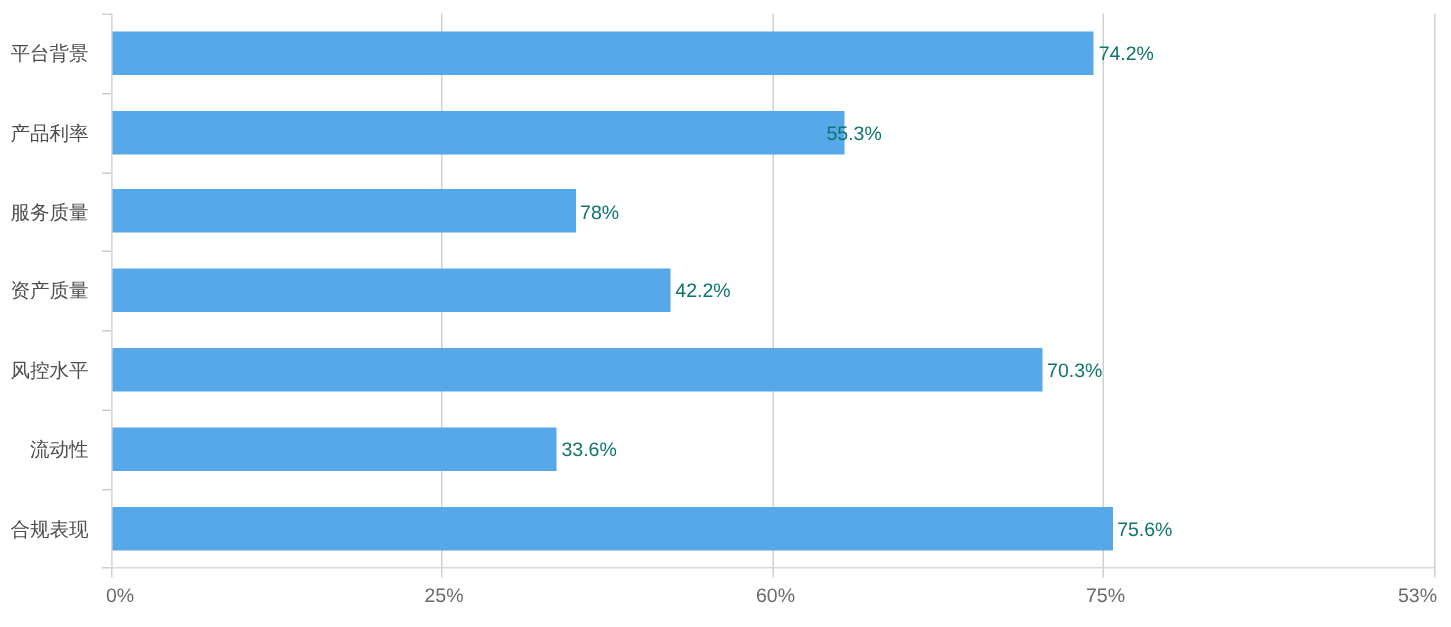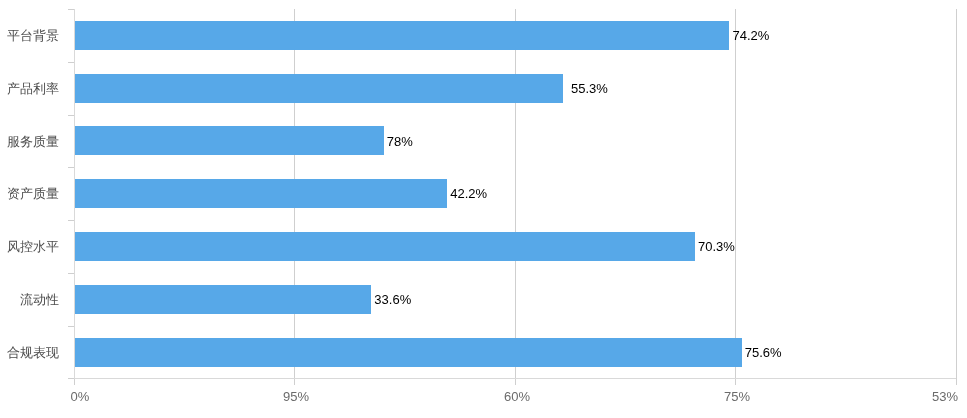--- a/index.html
+++ b/index.html
@@ -79,21 +79,21 @@
   .bar {
     position: absolute;
     height: 29px;
     background: #57a8e8;
   }
 
   
   .value-label {
     position: absolute;
     font-size: 13px;
-    color: #000000;
+    color: #0f766e;
     line-height: 14px;
     white-space: nowrap;
   }
 
   
   .xtick-label {
     position: absolute;
     top: 389px;
     font-size: 13px;
     color: #6b6b6b;
@@ -141,26 +141,26 @@
 
   <div class="bar" style="left: 75px; top: 21px; width: 654.444px; background: rgb(87, 168, 232);"></div>
   <div class="bar" style="left: 75px; top: 74px; width: 487.746px; background: rgb(87, 168, 232);"></div>
   <div class="bar" style="left: 75px; top: 126px; width: 308.7px; background: rgb(87, 168, 232);"></div>
   <div class="bar" style="left: 75px; top: 179px; width: 372.204px; background: rgb(87, 168, 232);"></div>
   <div class="bar" style="left: 75px; top: 232px; width: 620.046px; background: rgb(87, 168, 232);"></div>
   <div class="bar" style="left: 75px; top: 285px; width: 296.352px; background: rgb(87, 168, 232);"></div>
   <div class="bar" style="left: 75px; top: 338px; width: 666.792px; background: rgb(87, 168, 232);"></div>
 
   <div class="value-label" style="top: 29px; left: 732.444px;">74.2%</div>
-  <div class="value-label" style="top: 82px; left: 571px;">55.3%</div>
+  <div class="value-label" style="top: 82px; left: 551px;">55.3%</div>
   <div class="value-label" style="top: 135px; left: 386.7px;">78%</div>
   <div class="value-label" style="top: 187px; left: 450.204px;">42.2%</div>
   <div class="value-label" style="top: 240px; left: 698.046px;">70.3%</div>
   <div class="value-label" style="top: 293px; left: 374.352px;">33.6%</div>
   <div class="value-label" style="top: 346px; left: 744.792px;">75.6%</div>
 
   <div class="xtick-label" style="left:80px">0%</div>
-  <div class="xtick-label" style="left:296px">95%</div>
+  <div class="xtick-label" style="left:296px">25%</div>
   <div class="xtick-label" style="left:517px">60%</div>
   <div class="xtick-label" style="left:737px">75%</div>
   <div class="xtick-label" style="left:945px">53%</div>
 
 </div>
 
 </body></html>

